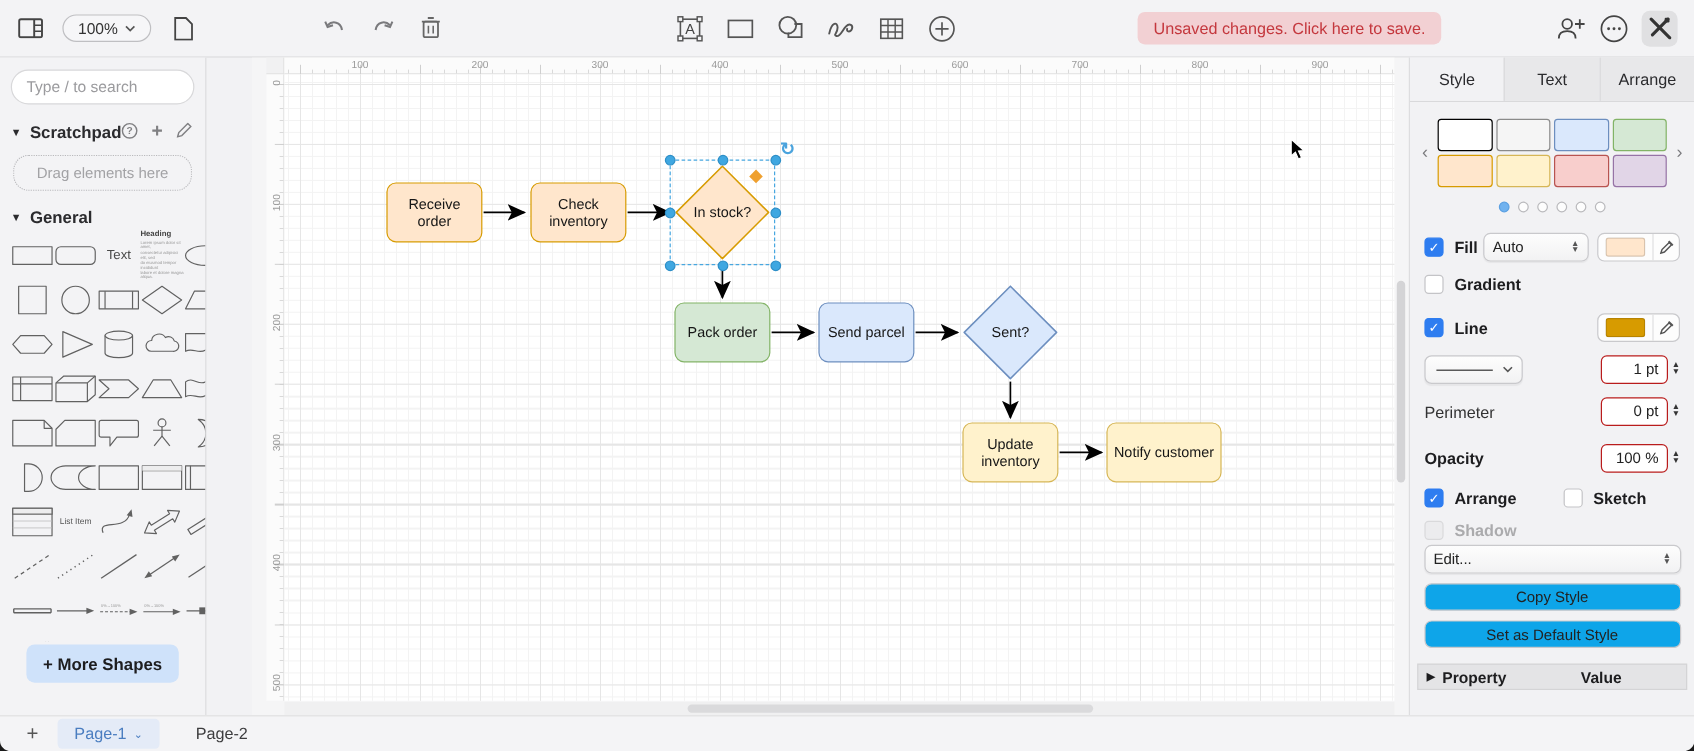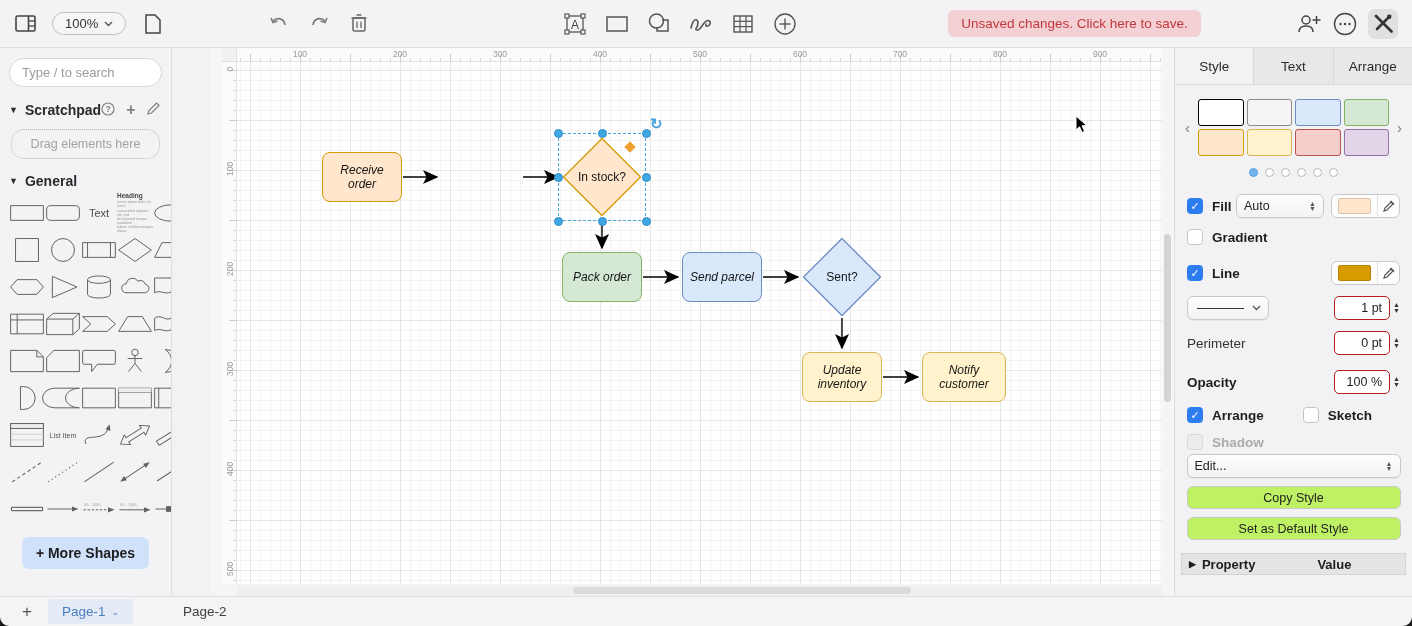--- a/index.html
+++ b/index.html
@@ -47,21 +47,21 @@
   .rlabel-h { position:absolute; top:1px; font-size:8.5px; color:#9a9a9a; transform:translateX(-50%); }
   .rlabel-v { position:absolute; left:1px; font-size:8.5px; color:#9a9a9a; transform:rotate(-90deg); transform-origin:center; width:14px; text-align:center; }
   #draw-area { position:absolute; left:27px; top:14px; width:925px; height:522px; background:#ffffff;
     background-image:
       repeating-linear-gradient(90deg, #e6e6e6 0 1px, transparent 1px 50px),
       repeating-linear-gradient(180deg, #e6e6e6 0 1px, transparent 1px 50px),
       repeating-linear-gradient(90deg, #f3f3f3 0 1px, transparent 1px 10px),
       repeating-linear-gradient(180deg, #f3f3f3 0 1px, transparent 1px 10px);
     background-position:13px 8px, 13px 8px, 3px 8px, 3px 8px; }
   .node { position:absolute; display:flex; align-items:center; justify-content:center; text-align:center; font-size:12px; color:#161616; line-height:1.2; cursor:pointer; }
-  .node.rect { border-style:solid; border-width:1px; border-radius:8px;font-style:italic; }
+  .node.rect { border-style:solid; border-width:1px; border-radius:8px; }
   .node-label { position:relative; z-index:2; padding:0 4px; }
   .node svg.dshape { position:absolute; left:0; top:0; width:100%; height:100%; z-index:1; overflow:visible; }
   #edges { position:absolute; left:0; top:0; width:925px; height:522px; pointer-events:none; z-index:5; }
   #selection { position:absolute; z-index:6; border:1.4px dashed #47a7e0; pointer-events:none; }
   .handle { position:absolute; width:9px; height:9px; border-radius:50%; background:#3fa7e1; border:1px solid #2d8ec7; pointer-events:auto; cursor:crosshair; }
   #rotate-handle { position:absolute; z-index:7; color:#4aa3dd; font-size:15px; font-weight:bold; cursor:pointer; }
   #shape-edit-handle { position:absolute; z-index:7; width:8px; height:8px; background:#efa02f; transform:rotate(45deg); cursor:pointer; }
   #pointer-cursor { position:absolute; z-index:9; pointer-events:none; }
   .scroll-v { position:absolute; right:1px; top:14px; width:11px; height:522px; background:transparent; }
   .scroll-v .thumb { position:absolute; left:2px; width:7px; border-radius:4px; background:#d4d4d6; cursor:pointer; }
@@ -91,21 +91,21 @@
   .mac-select { display:flex; align-items:center; background:linear-gradient(#fdfdfd,#f2f2f3); border:1px solid #c9c9cc; border-radius:6px; height:24px; padding:0 7px; font-size:12.5px; color:#222; cursor:pointer; box-shadow:0 1px 1px rgba(0,0,0,.05); }
   .updown { display:inline-flex; flex-direction:column; line-height:5px; font-size:7px; color:#555; margin-left:8px; }
   .color-group { display:flex; align-items:center; border:1px solid #c9c9cc; border-radius:6px; background:#fdfdfd; height:24px; overflow:hidden; }
   .color-well { width:33px; height:16px; border-radius:2.5px; border:1px solid rgba(0,0,0,.15); margin:0 6px; cursor:pointer; }
   .dropper { width:22px; height:24px; display:flex; align-items:center; justify-content:center; border-left:1px solid #e0e0e2; cursor:pointer; color:#555; }
   .numfield { display:flex; align-items:center; }
   .numinput { background:#fff; border:1px solid #b91c1c; border-radius:5px; height:24px; min-width:56px; display:flex; align-items:center; justify-content:flex-end; padding:0 7px; font-size:12.5px; color:#222; }
   .stepper { display:flex; flex-direction:column; margin-left:3px; font-size:7px; color:#333; line-height:6px; cursor:pointer; }
   .line-select { flex:1; max-width:145px; }
   .line-sample { flex:1; border-top:1.6px solid #333; margin:0 8px 0 2px; }
-  .wide-btn { display:block; width:214px; margin:8px auto 0 auto; background:#bef264; border:1px solid #c9c9cc; border-radius:6px; height:23px; font-size:12.5px; color:#222; cursor:pointer; font-family:inherit; }
+  .wide-btn { display:block; width:214px; margin:8px auto 0 auto; background:#0ea5e9; border:1px solid #c9c9cc; border-radius:6px; height:23px; font-size:12.5px; color:#222; cursor:pointer; font-family:inherit; }
   #edit-select { width:214px; margin:4px auto 0 auto; }
   #prop-header { display:flex; align-items:center; background:#e4e4e6; border:1px solid #d4d4d6; margin:13px 6px 0 6px; height:22px; padding:0 7px; font-size:13px; font-weight:bold; color:#1d1d1f; }
   #prop-header .val { margin-left:62px; }
   #prop-header .tri2 { font-size:9px; margin-right:6px; }
 
   
   #bottombar { position:absolute; left:0; top:596px; width:1412px; height:30px; background:#f4f4f6; border-top:1px solid #e0e0e2; display:flex; align-items:center; }
   #add-page { font-size:17px; color:#555; margin:0 0 0 22px; cursor:pointer; }
   .page-tab { font-size:13.5px; color:#3c3c3e; padding:5px 14px; cursor:pointer; border-radius:4px; margin-left:16px; display:flex; align-items:center; gap:6px; }
   .page-tab.active { background:#e4ebf7; color:#4a7dc0; }
@@ -565,20 +565,23 @@
         <line x1="646" y1="315" x2="681" y2="315" stroke="#000" stroke-width="1.4" marker-end="url(#arrowhead)"></line>
       </svg>
     <div id="pointer-cursor" style="left: 838px; top: 53px;">
       <svg width="13" height="19" viewBox="0 0 13 19">
           <path d="M1,1 L1,15 L4.5,11.8 L7,17.5 L9.6,16.3 L7.1,10.8 L11.8,10.6 Z" fill="#000" stroke="#fff" stroke-width="1"></path>
         </svg>
     </div>
   <div class="node rect" style="left: 85px; top: 90px; width: 80px; height: 50px; background: rgb(255, 230, 204); border-color: rgb(215, 155, 0);">
         <span class="node-label">Receive order</span>
       </div>
+      <div class="node rect" style="left: 205px; top: 90px; width: 80px; height: 50px; background: rgb(255, 230, 204); border-color: rgb(215, 155, 0);">
+        <span class="node-label">Check inventory</span>
+      </div>
       <div class="node diamond" style="left: 325px; top: 75px; width: 80px; height: 80px;">
         <svg class="dshape" viewBox="0 0 80 80">
           <polygon points="40,1.5 78.5,40 40,78.5 1.5,40" fill="#ffe6cc" stroke="#d79b00" stroke-width="1.3" stroke-linejoin="round"></polygon>
         </svg>
         <span class="node-label">In stock?</span>
       </div>
       <div class="node rect" style="left: 325px; top: 190px; width: 80px; height: 50px; background: rgb(213, 232, 212); border-color: rgb(130, 179, 102);">
         <span class="node-label">Pack order</span>
       </div>
       <div class="node rect" style="left: 445px; top: 190px; width: 80px; height: 50px; background: rgb(218, 232, 252); border-color: rgb(108, 142, 191);">
@@ -586,21 +589,21 @@
       </div>
       <div class="node rect" style="left: 565px; top: 290px; width: 80px; height: 50px; background: rgb(255, 242, 204); border-color: rgb(214, 182, 86);">
         <span class="node-label">Update inventory</span>
       </div>
       <div class="node diamond" style="left: 565px; top: 175px; width: 80px; height: 80px;">
         <svg class="dshape" viewBox="0 0 80 80">
           <polygon points="40,1.5 78.5,40 40,78.5 1.5,40" fill="#dae8fc" stroke="#6c8ebf" stroke-width="1.3" stroke-linejoin="round"></polygon>
         </svg>
         <span class="node-label">Sent?</span>
       </div>
-      <div class="node rect" style="left: 685px; top: 290px; width: 84px; height: 50px; background: rgb(255, 242, 204); border-color: rgb(214, 182, 86);">
+      <div class="node rect" style="left: 685px; top: 290px; width: 96px; height: 50px; background: rgb(255, 242, 204); border-color: rgb(214, 182, 86);">
         <span class="node-label">Notify customer</span>
       </div>
       <div id="selection" style="left: 321px; top: 71px; width: 88px; height: 88px;">
         <div class="handle" style="left: -5px; top: -5px;"></div>
         <div class="handle" style="left: 39px; top: -5px;"></div>
         <div class="handle" style="left: 83px; top: -5px;"></div>
         <div class="handle" style="left: -5px; top: 39px;"></div>
         <div class="handle" style="left: 83px; top: 39px;"></div>
         <div class="handle" style="left: -5px; top: 83px;"></div>
         <div class="handle" style="left: 39px; top: 83px;"></div>
@@ -758,21 +761,21 @@
 
   <div id="prop-header">
     <span class="tri2">▶</span>
     <span>Property</span>
     <span class="val">Value</span>
   </div>
 </div>
 
 <div id="bottombar">
   <span id="add-page">+</span>
-  <span id="pages-holder" style="display:flex;gap:20px;">
+  <span id="pages-holder" style="display:flex;">
       <div class="page-tab active">
         <span>Page-1</span>
         <span class="pchev">⌄</span>
       </div>
       <div class="page-tab">
         <span>Page-2</span>
       </div>
     </span>
 </div>
 <div class="win-corner" id="corner-l"></div>

